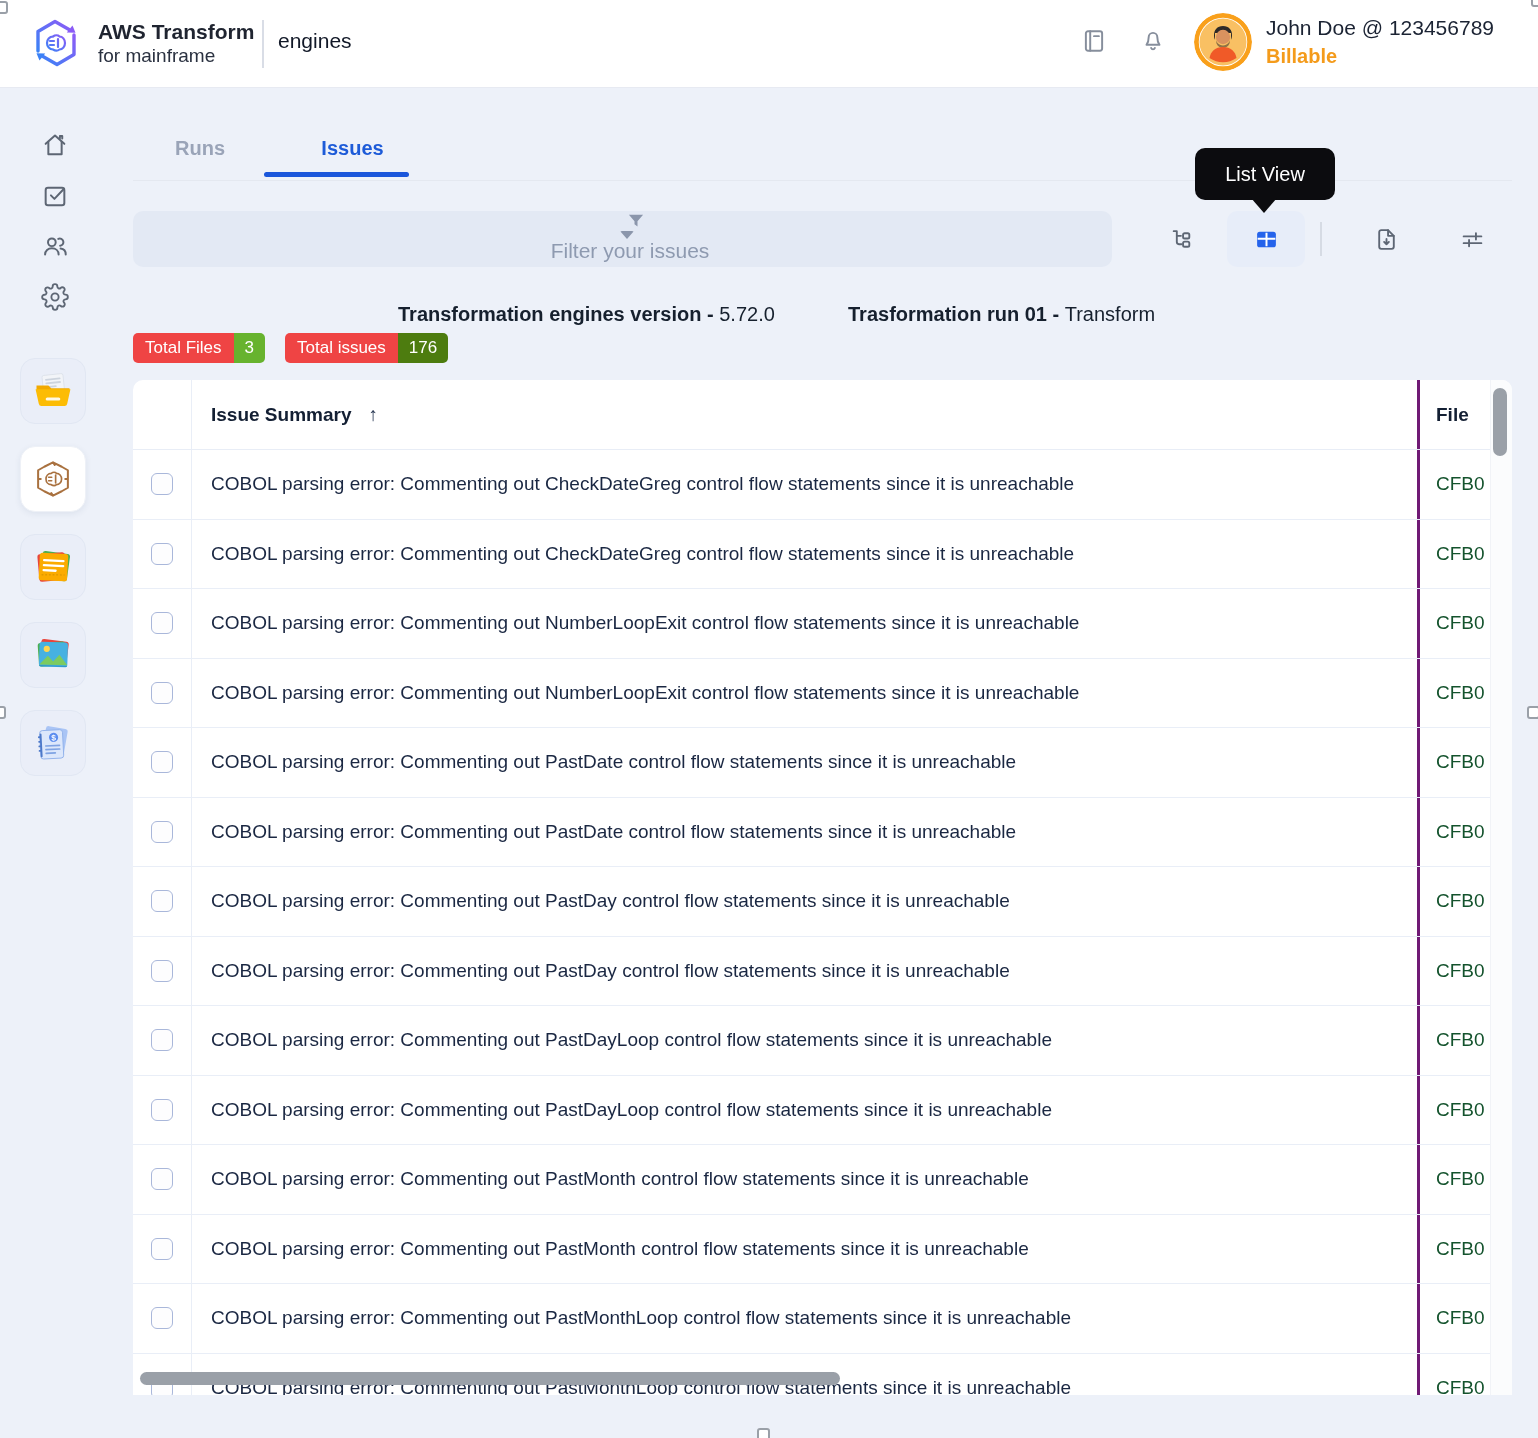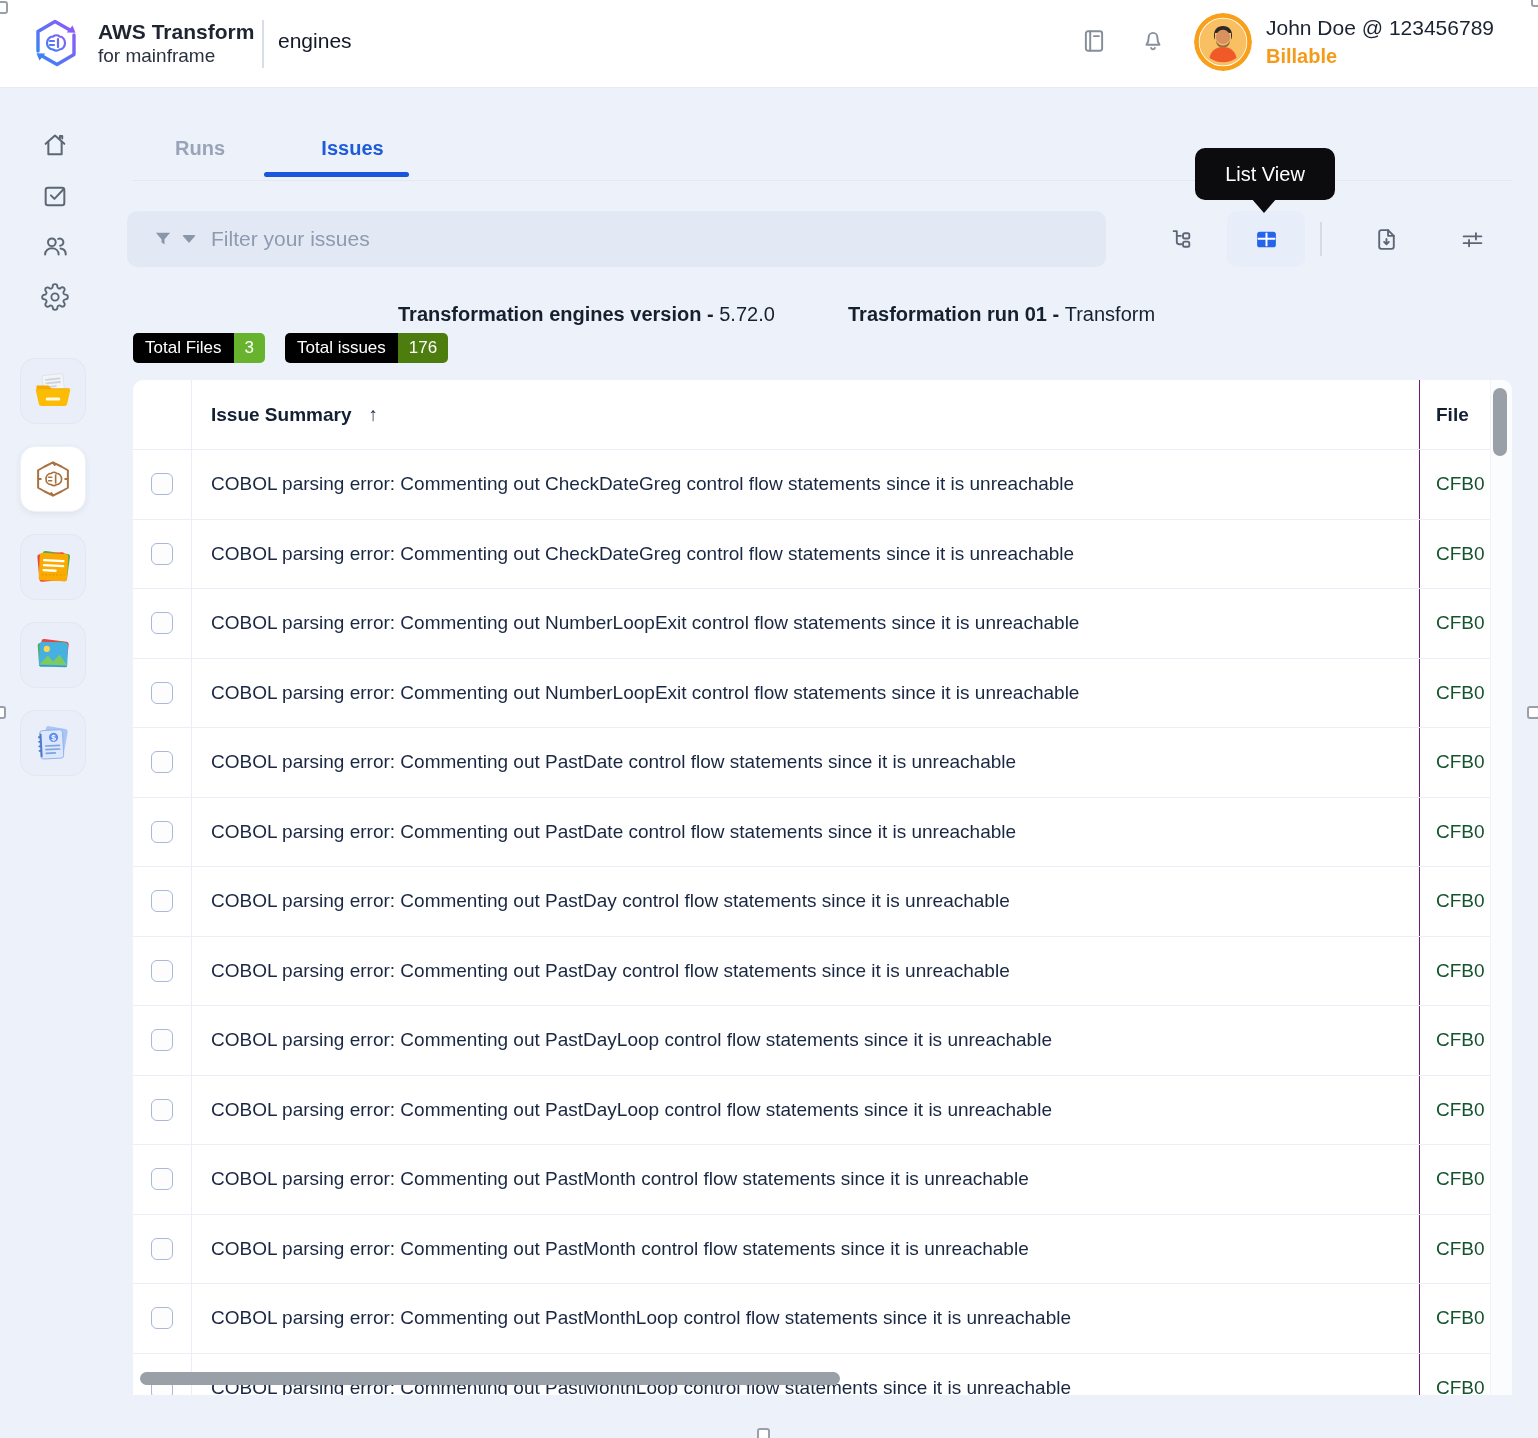--- a/index.html
+++ b/index.html
@@ -26,46 +26,46 @@
   .app-card.active { background:#ffffff; border-color:#eef1f7; box-shadow:0 2px 6px rgba(40,60,100,.08); }
 
   
   .tab { position:absolute; top:128px; height:40px; font-size:20px; font-weight:bold; display:flex; align-items:center; justify-content:center; }
   .tab.inactive { color:#9aa4b8; }
   .tab.active { color:#1d5bd8; }
   .tab-underline { position:absolute; left:264px; top:172px; width:145px; height:5px; border-radius:3px; background:#1a56db; }
   .tabs-border { position:absolute; left:133px; top:180px; width:1379px; height:1px; background:#e4e8f0; }
 
   
-  .filter-bar { position:absolute; left:127px; top:211px; width:979px; height:56px; background:#e3e9f4; border-radius:10px; display:flex; align-items:center; }
+  .filter-bar { position:absolute; left:133px; top:211px; width:979px; height:56px; background:#e3e9f4; border-radius:10px; display:flex; align-items:center;flex-direction:column; }
   .filter-funnel { margin-left:26px; width:20px; height:20px; color:#8b96ab; }
   .filter-caret { margin-left:9px; width:0; height:0; border-left:7px solid transparent; border-right:7px solid transparent; border-top:8px solid #8b96ab; border-radius:2px; }
   .filter-placeholder { margin-left:15px; font-size:21px; color:#8e9ab0; }
   .viewbtn { position:absolute; top:211px; width:78px; height:56px; border-radius:10px; display:flex; align-items:center; justify-content:center; }
   .viewbtn.active { background:#e7edf9; }
   .viewbtn svg { width:25px; height:25px; }
   .tool-divider { position:absolute; left:1320px; top:222px; width:2px; height:34px; background:#d6dbe4; }
 
   
   .tooltip { position:absolute; left:1195px; top:148px; width:140px; height:52px; background:#0c0c0f; border-radius:10px; color:#ffffff; font-size:20px; display:flex; align-items:center; justify-content:center; z-index:9; }
   .tooltip:after { content:""; position:absolute; left:56px; top:50px; border-left:13px solid transparent; border-right:13px solid transparent; border-top:15px solid #0c0c0f; }
 
   
   .meta-line { position:absolute; top:303px; font-size:20px; color:#16202e; }
   .meta-line b { font-weight:bold; }
   .badge { position:absolute; top:333px; height:30px; display:flex; border-radius:5px; overflow:hidden; font-size:17px; color:#ffffff; }
-  .badge .lbl { background:#000000; display:flex; align-items:center; padding:3px 12px; }
+  .badge .lbl { background:#ef4444; display:flex; align-items:center; padding:3px 12px; }
   .badge .val { display:flex; align-items:center; justify-content:center; padding:0 11px; }
 
   
   .table-wrap { position:absolute; left:133px; top:380px; width:1379px; height:1015px; background:#ffffff; border-radius:10px 10px 0 0; overflow:hidden; }
   .t-head { display:grid; grid-template-columns:59px 1228px 1fr; height:70px; border-bottom:1px solid #e8edf6; }
   .t-row  { display:grid; grid-template-columns:59px 1228px 1fr; height:69.5px; border-bottom:1px solid #e9eef7; }
   .c-check { border-right:1px solid #e9eef7; display:flex; align-items:center; justify-content:center; }
-  .c-sum { border-right:1px solid #701a75; display:flex; align-items:center; padding-left:19px; font-size:19px; color:#1a2742; overflow:hidden; white-space:nowrap; }
+  .c-sum { border-right:3px solid #701a75; display:flex; align-items:center; padding-left:19px; font-size:19px; color:#1a2742; overflow:hidden; white-space:nowrap; }
   .c-file { display:flex; align-items:center; padding-left:16px; font-size:19px; color:#14532d; overflow:hidden; white-space:nowrap; }
   .t-head .c-sum { font-weight:bold; color:#131f33; gap:17px; }
   .t-head .c-file { font-weight:bold; color:#131f33; }
   .sort-arrow { font-size:19px; color:#2b3a55; font-weight:normal; }
   .checkbox { width:22px; height:22px; border:1.5px solid #a9b7da; border-radius:6px; background:#fdfdfe; }
   .vscroll-track { position:absolute; right:0; top:0; width:22px; height:100%; background:#fbfcfd; border-left:1px solid #f1f3f7; }
   .vscroll-thumb { position:absolute; right:5px; top:8px; width:14px; height:68px; border-radius:8px; background:#9aa0a8; }
   .hscroll-thumb { position:absolute; left:7px; top:992px; width:700px; height:13px; border-radius:7px; background:#9aa0a8; z-index:4; }
 
   

